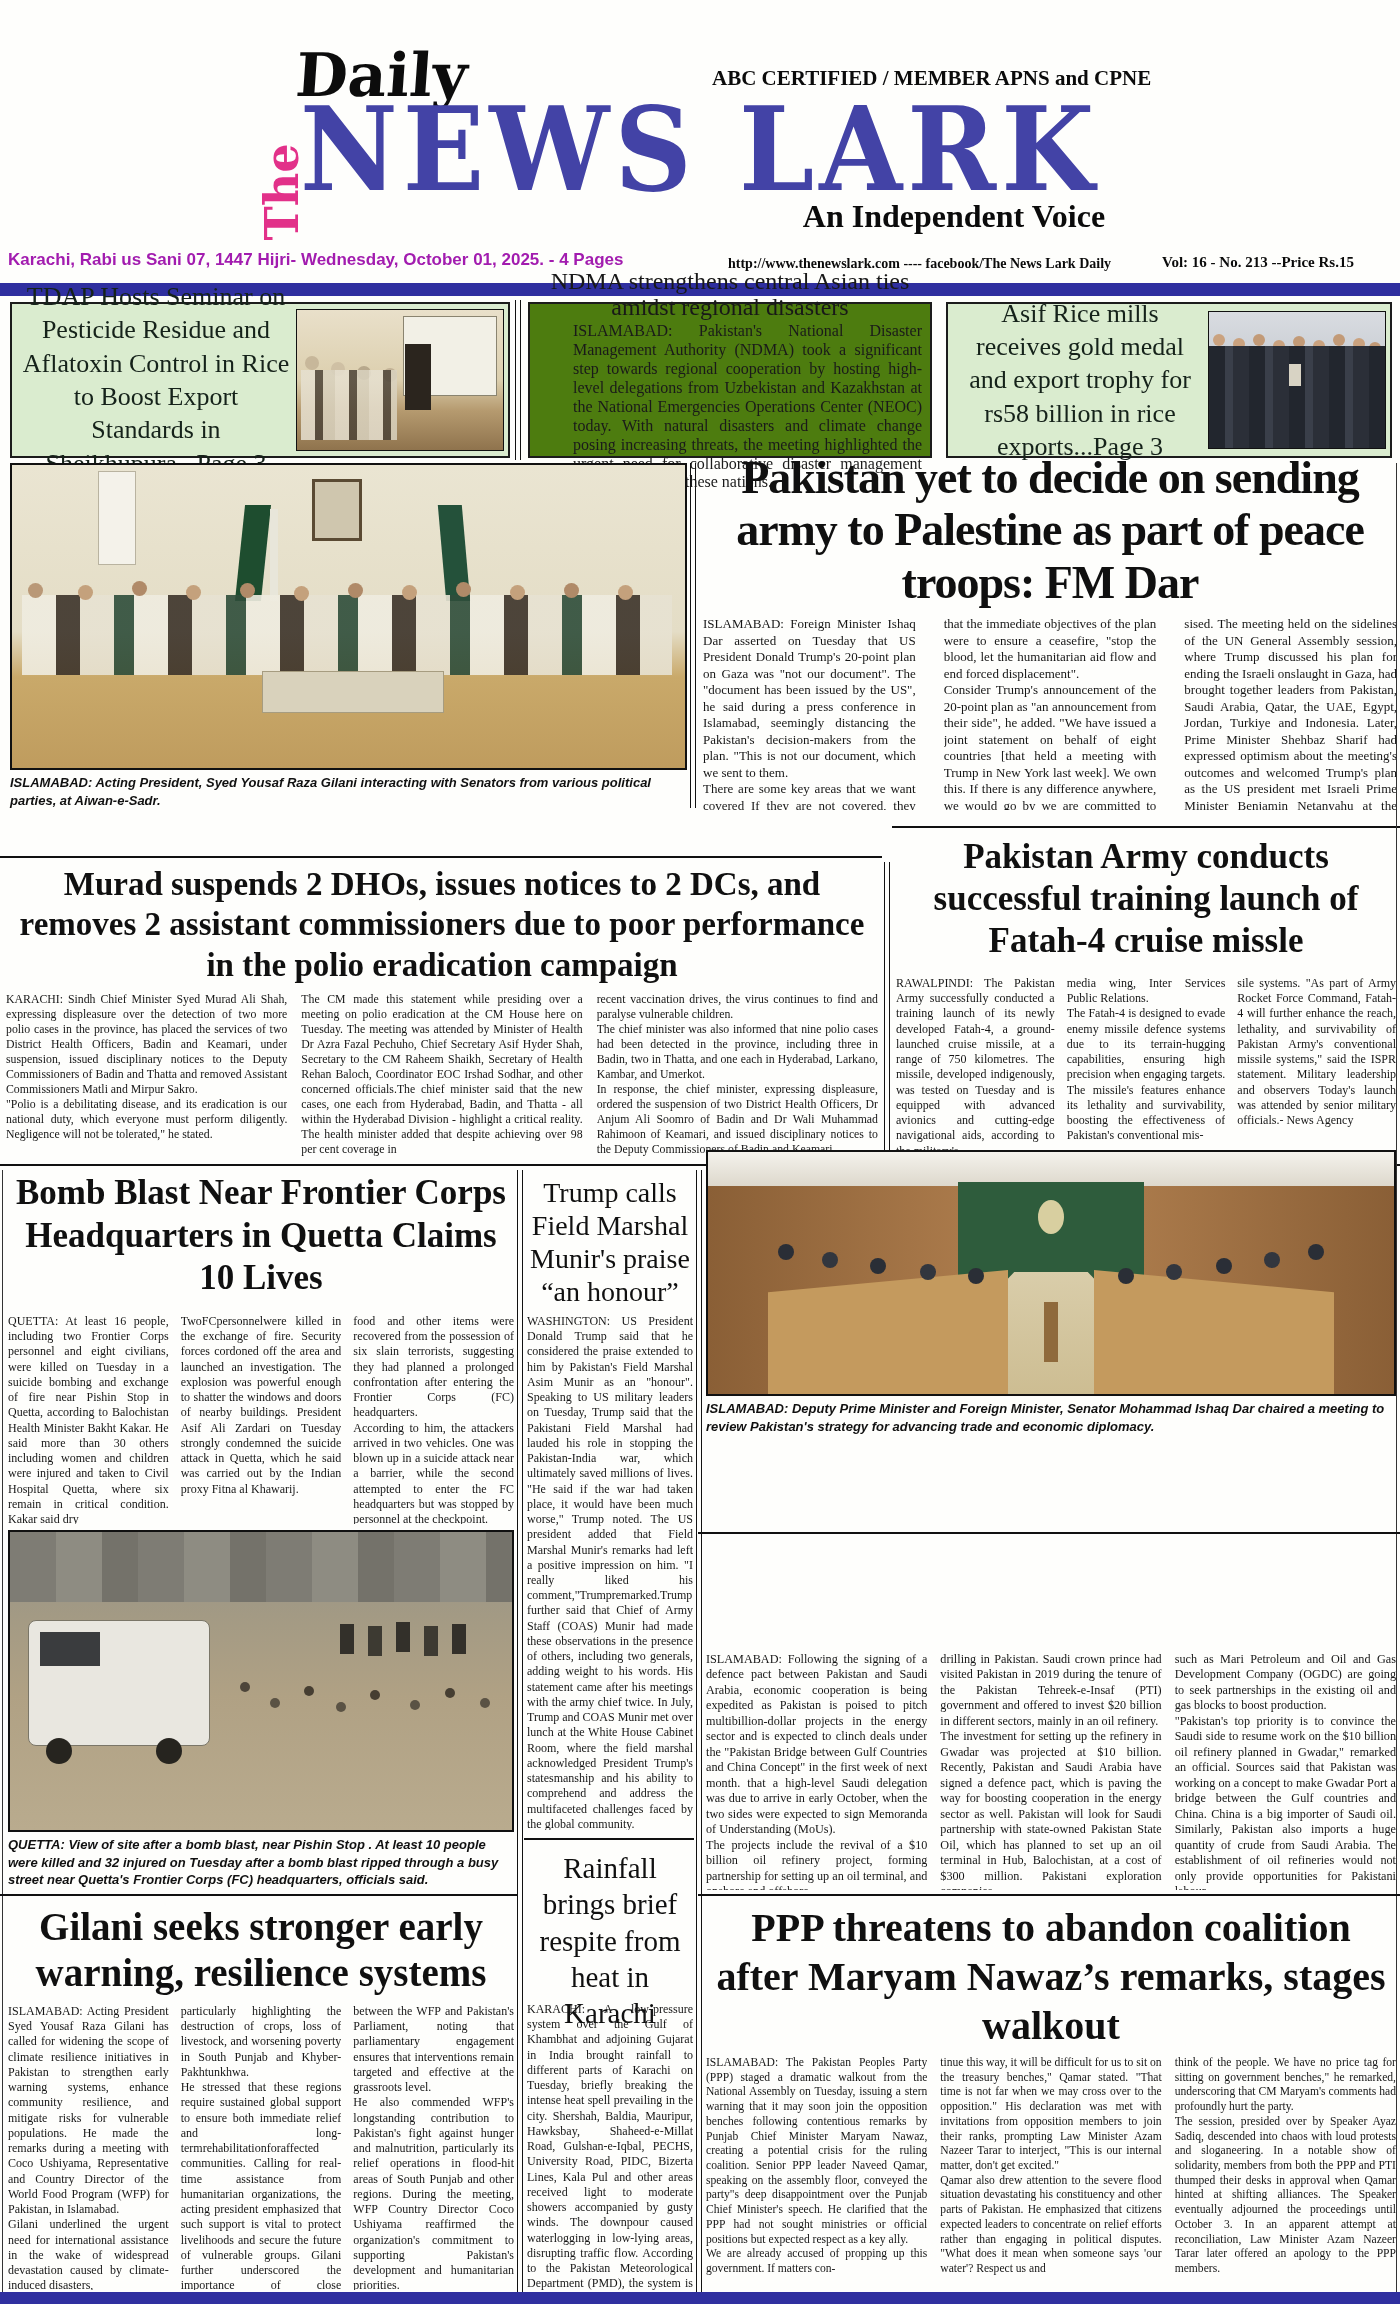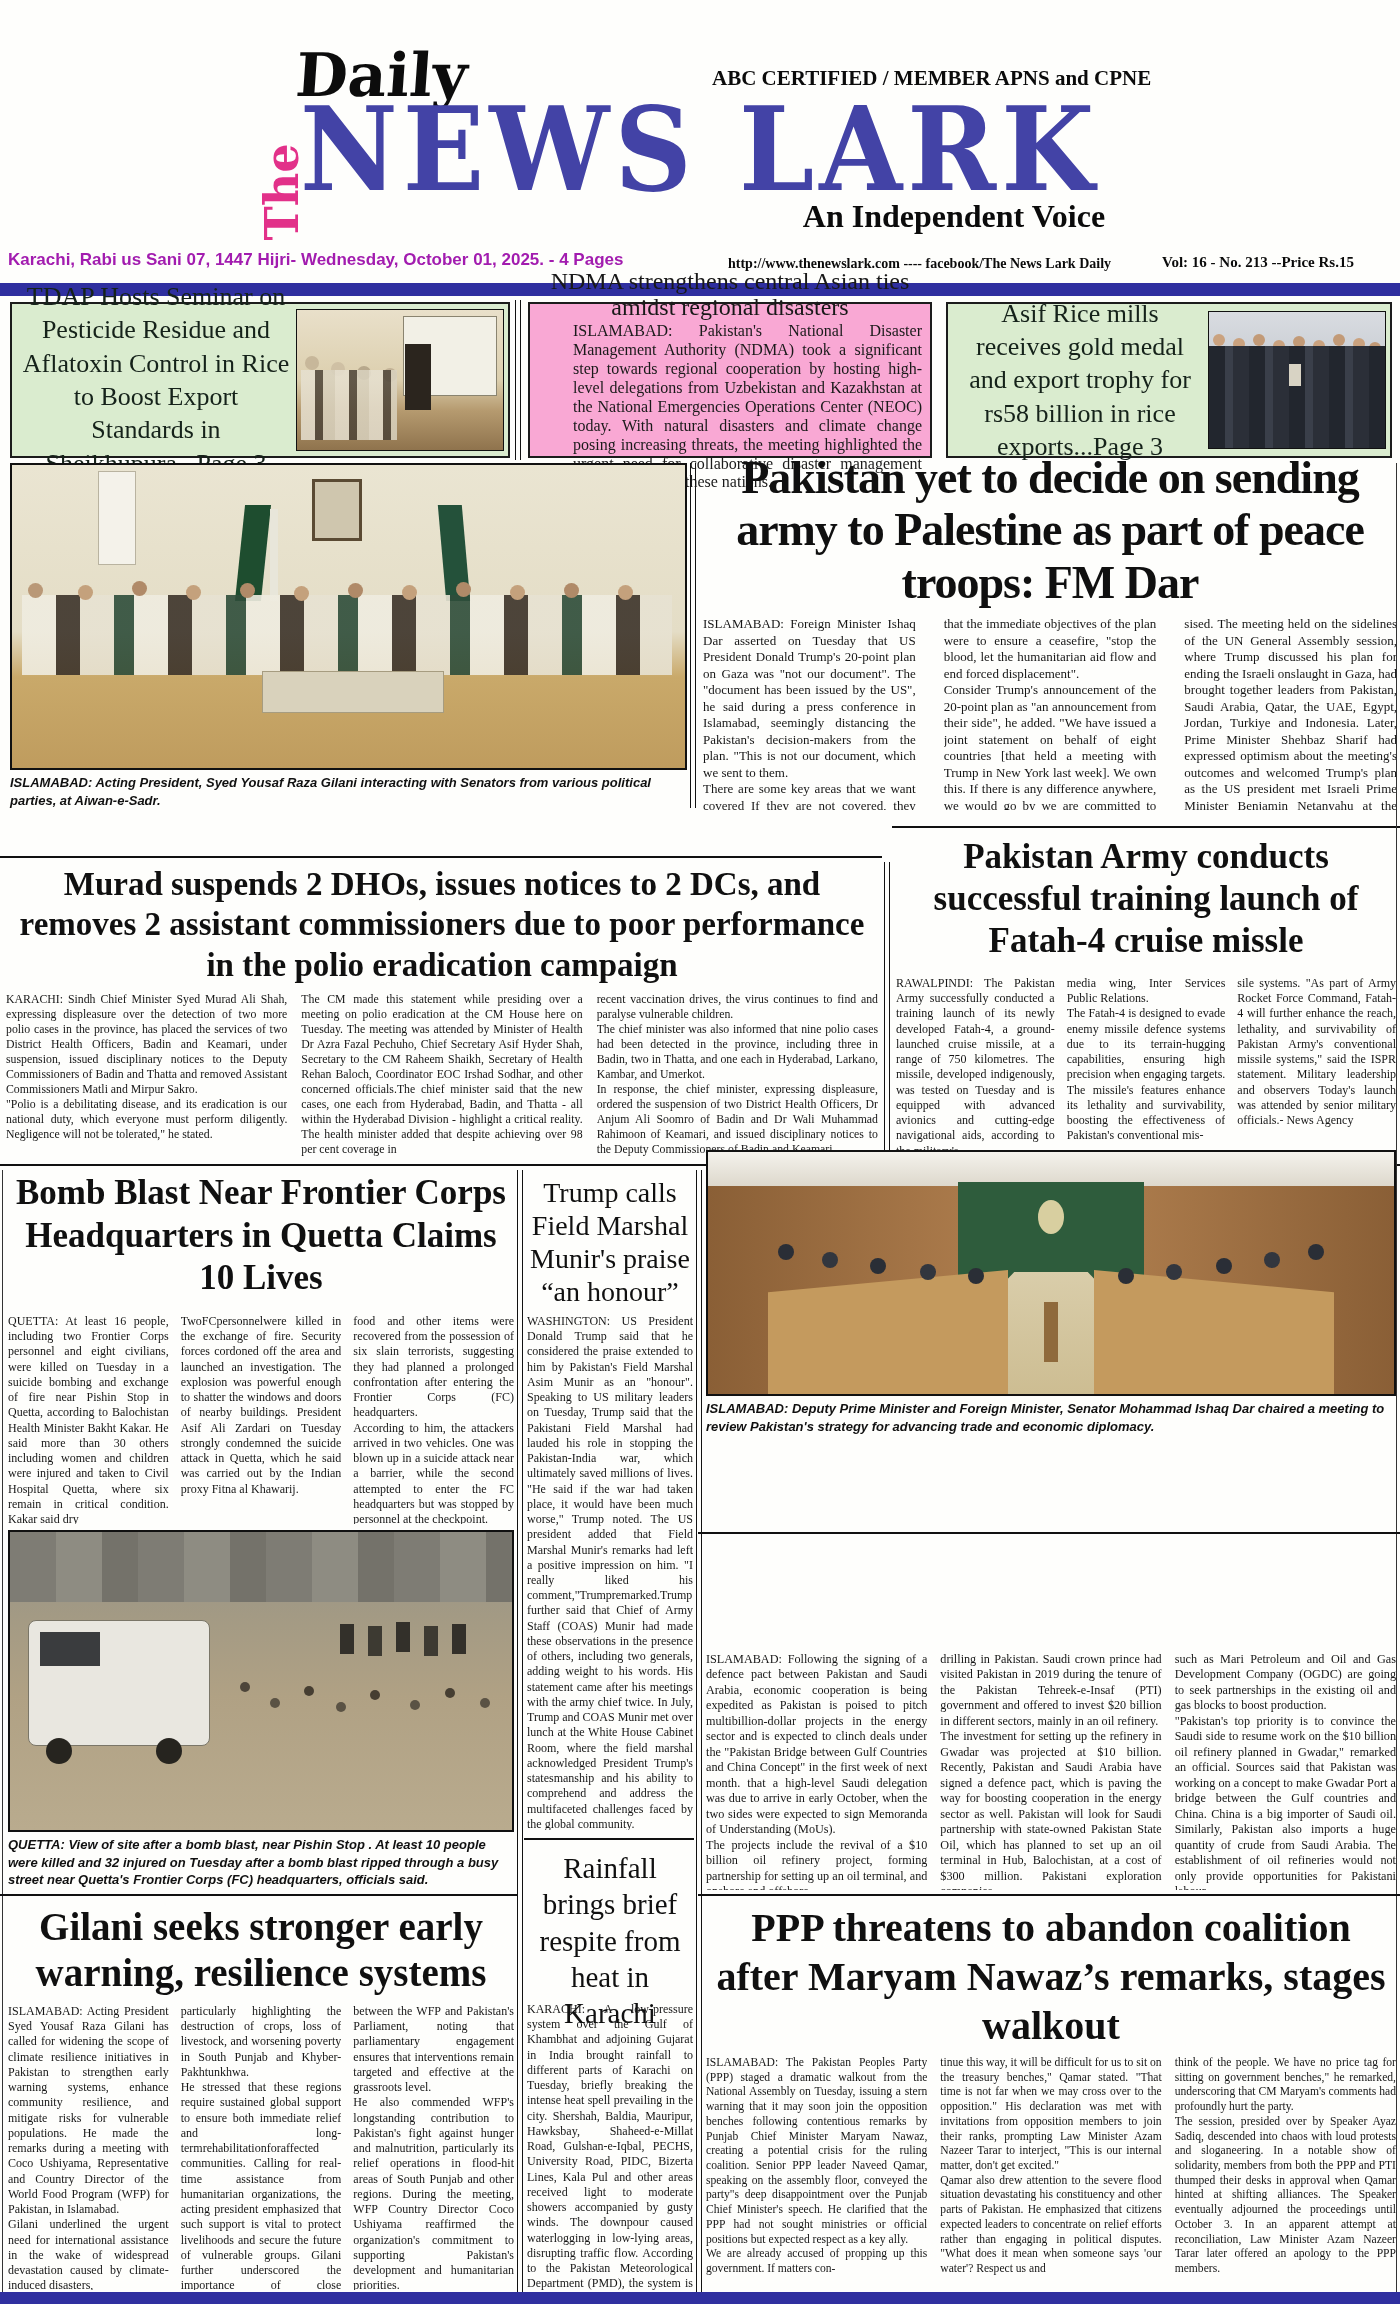--- a/index.html
+++ b/index.html
@@ -25,21 +25,21 @@
               font-family:"DejaVu Serif",serif;letter-spacing:5px;transform:scaleY(1.08);transform-origin:top left;}
   #mast-cert{position:absolute;left:712px;top:66px;font-size:21px;font-weight:bold;color:#0b0b0b;}
   #mast-tagline{position:absolute;left:742px;top:198px;width:424px;text-align:center;font-size:32px;font-weight:bold;color:#0b0b0b;}
   #mast-dateline{position:absolute;left:8px;top:250px;font-family:"Liberation Sans",sans-serif;font-weight:bold;font-size:17px;color:#a21caf;}
   #mast-web{position:absolute;left:728px;top:256px;font-size:14px;font-weight:bold;color:#0b0b0b;}
   #mast-vol{position:absolute;left:1162px;top:254px;font-size:15px;font-weight:bold;color:#0b0b0b;}
   .bluebar{position:absolute;left:0;width:1400px;background:#2f2f9f;}
   
   .brief{position:absolute;top:302px;height:156px;border:2px solid #1c1c1c;box-sizing:border-box;display:flex;align-items:center;padding:4px;}
   .brief-green{background:#daeccf;}
-  .brief-salmon{background:#f9a8d4;}
+  .brief-salmon{background:#4d7c0f;}
   .brief-head{font-size:26px;line-height:1.28;text-align:center;color:#15221a;padding:0 6px;}
   .brief-photo{position:relative;border:1px solid #111;overflow:hidden;flex-shrink:0;}
   .brief-photo *{position:absolute;}
   #brief-mid-inner{width:100%;}
   #brief-mid-head{font-size:24px;line-height:1.1;text-align:center;color:#181818;margin:0 0 2px 0;}
   #brief-mid-body{font-size:16px;line-height:1.18;text-align:justify;padding:0 4px;margin-left:35px;}
   .body-col{line-height:1.27;color:#161616;}
 </style>
 </head>
 <body>

